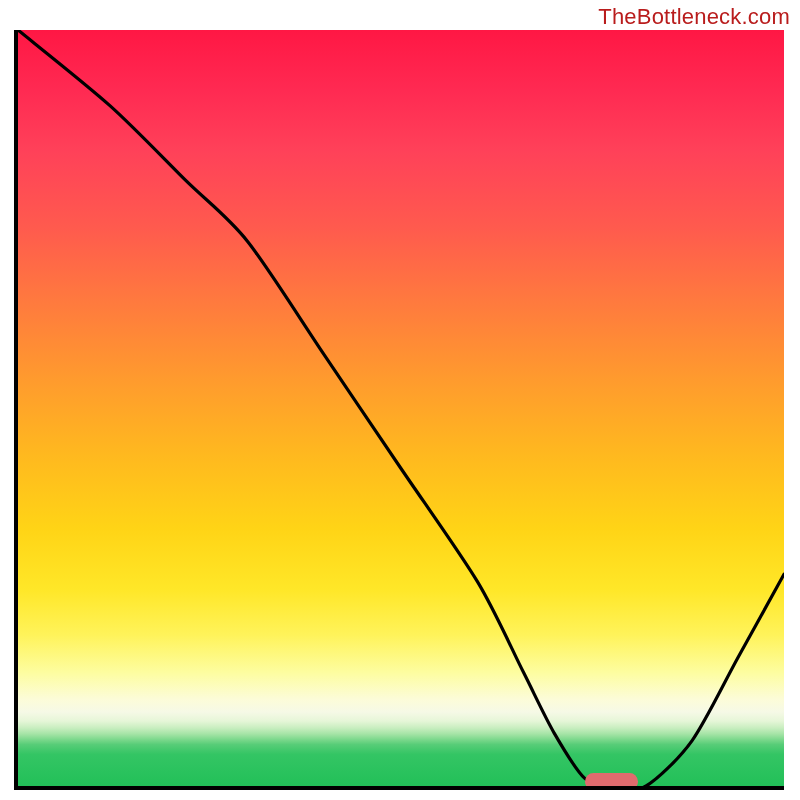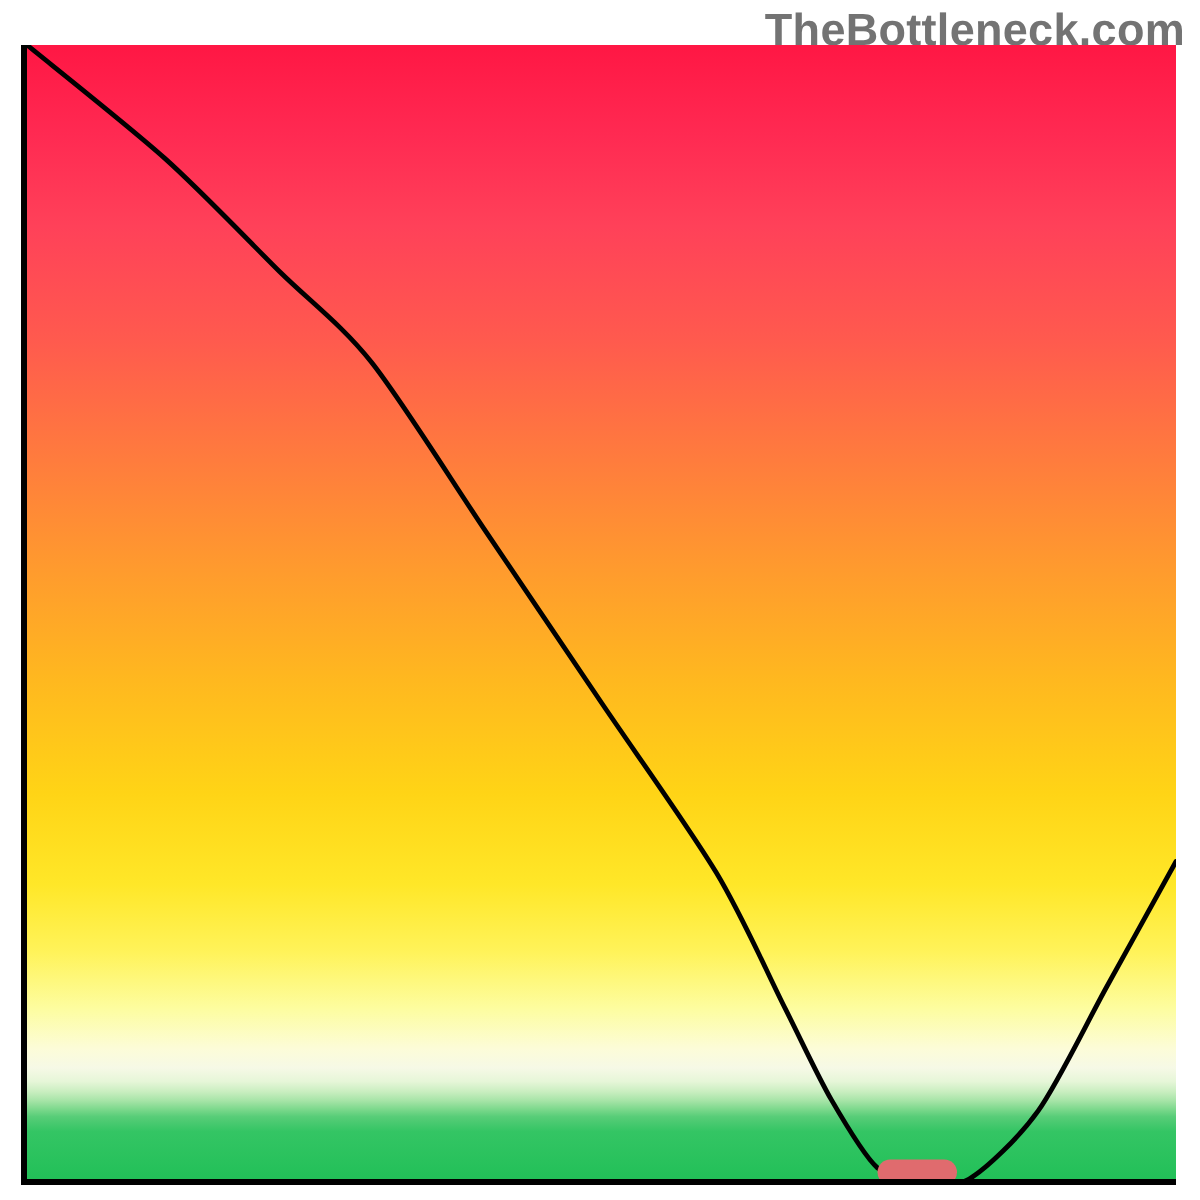--- a/index.html
+++ b/index.html
@@ -12,23 +12,23 @@
   }
   .container {
     position: relative;
     width: 800px;
     height: 800px;
   }
   .watermark {
     position: absolute;
     top: 4px;
     right: 10px;
-    font-size: 30px;
-    font-weight: 700;
-    color: #737373;
+    font-size: 22px;
+    font-weight: 400;
+    color: #b91c1c;
     letter-spacing: 0.2px;
   }
   .plot-frame {
     position: absolute;
     left: 14px;
     top: 30px;
     width: 770px;
     height: 760px;
     border-left: 4px solid #000;
     border-bottom: 4px solid #000;

